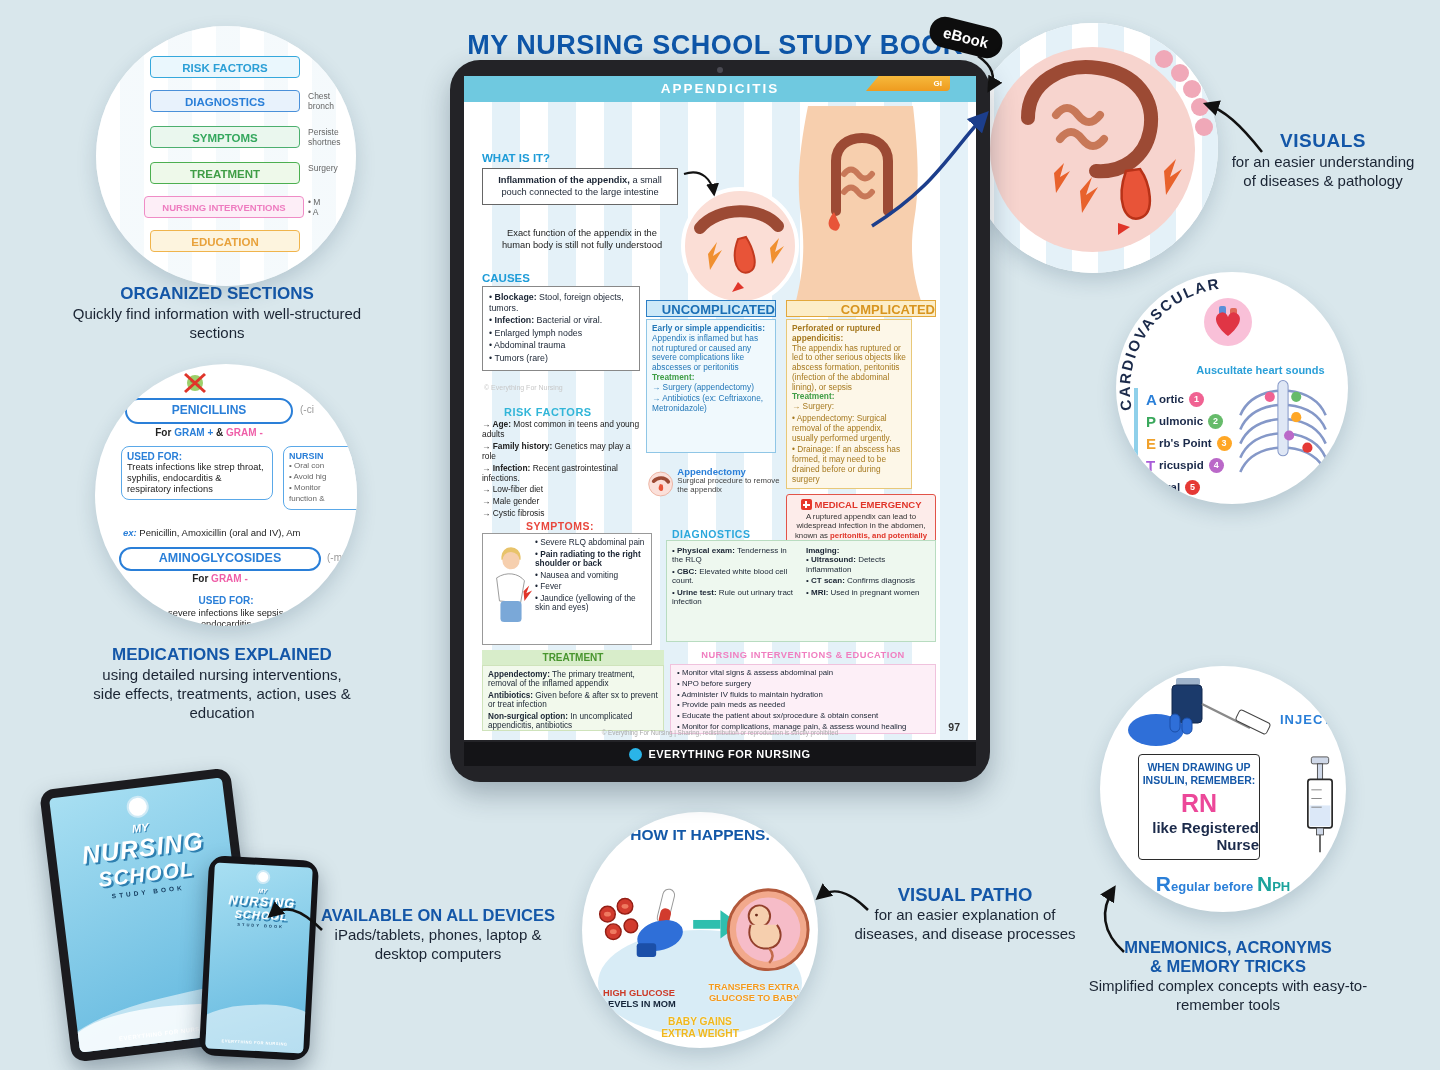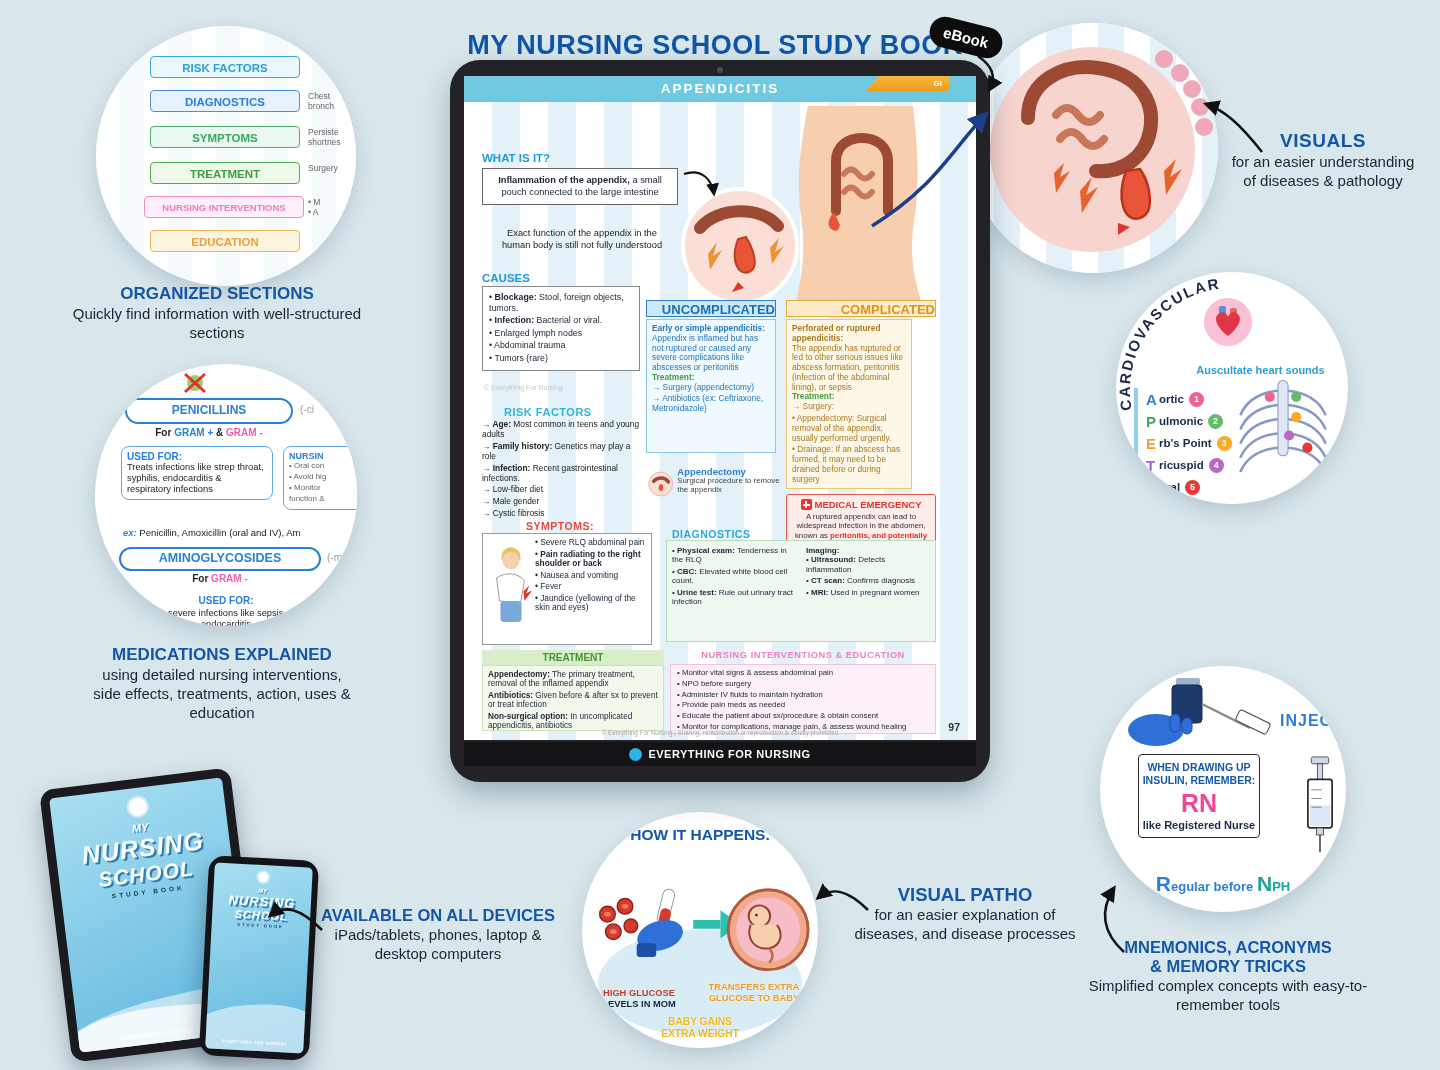--- a/index.html
+++ b/index.html
@@ -153,22 +153,22 @@
     display:flex;align-items:center;justify-content:center;}
   #cap-dia{left:1120px;top:545px;width:230px;}
   #cap-dia .cap-title{font-size:18px;}
 
   
   #c-mne{left:1100px;top:666px;width:246px;height:246px;}
   #mne-card{position:absolute;left:38px;top:88px;width:122px;background:#fff;border:1.5px solid #2b2b2b;
     border-radius:4px;padding:6px 0;box-sizing:border-box;text-align:center;}
   #mne-card .cl{color:#1558a8;font-weight:bold;font-size:10.5px;line-height:1.2;}
   #mne-card .big{font-size:25px;font-weight:bold;color:#ec4899;margin:3px 0 1px;}
-  #mne-card .capn{font-size:11px;font-weight:bold;color:#1b2a4a;}
-  #mne-inject{position:absolute;left:180px;top:46px;font-size:16px;font-weight:bold;color:#2a7fd8;letter-spacing:1px;}
+  #mne-card .capn{font-size:15px;font-weight:bold;color:#1b2a4a;text-align:right;}
+  #mne-inject{position:absolute;left:180px;top:46px;font-size:13px;font-weight:bold;color:#2a7fd8;letter-spacing:1px;}
   #mne-clo{position:absolute;left:208px;top:216px;font-size:12px;font-weight:bold;color:#333;}
   #mne-reg{position:absolute;left:18px;top:206px;width:210px;text-align:center;}
   .big-letter{font-size:21px;font-weight:bold;}
   .bl-r{color:#2a7fd8;} .bl-n{color:#1ba39c;}
   .reg-rest{font-size:13px;font-weight:bold;color:#2a7fd8;}
   .nph-rest{font-size:13px;font-weight:bold;color:#1ba39c;}
   #cap-mne{left:1088px;top:938px;width:280px;}
   #cap-mne .cap-title{font-size:16.5px;}
 
   
@@ -282,21 +282,21 @@
         <div class="treatL">Treatment:</div>
         <ul>
             <li>→ Surgery (appendectomy)</li>
             <li>→ Antibiotics (ex: Ceftriaxone, Metronidazole)</li>
           </ul>
       </div>
 
       <div class="scontent colhead" id="com-h">COMPLICATED</div>
       <div class="scontent" id="com-b">
         <div class="subT">Perforated or ruptured appendicitis:</div>
-        <div>The appendix has ruptured or led to other serious issues like abscess formation, peritonitis (infection of the abdominal lining), or sepsis</div>
+        <div>The appendix has ruptured or led to other serious objects like abscess formation, peritonitis (infection of the abdominal lining), or sepsis</div>
         <div class="treatL">Treatment:</div>
         <ul>
             <li>→ Surgery:</li>
             <li>• Appendectomy: Surgical removal of the appendix, usually performed urgently.</li>
             <li>• Drainage: If an abscess has formed, it may need to be drained before or during surgery</li>
           </ul>
       </div>
 
       <div class="scontent" id="emg">
         <div class="elab"><span class="cross"></span><span>MEDICAL EMERGENCY</span></div>

